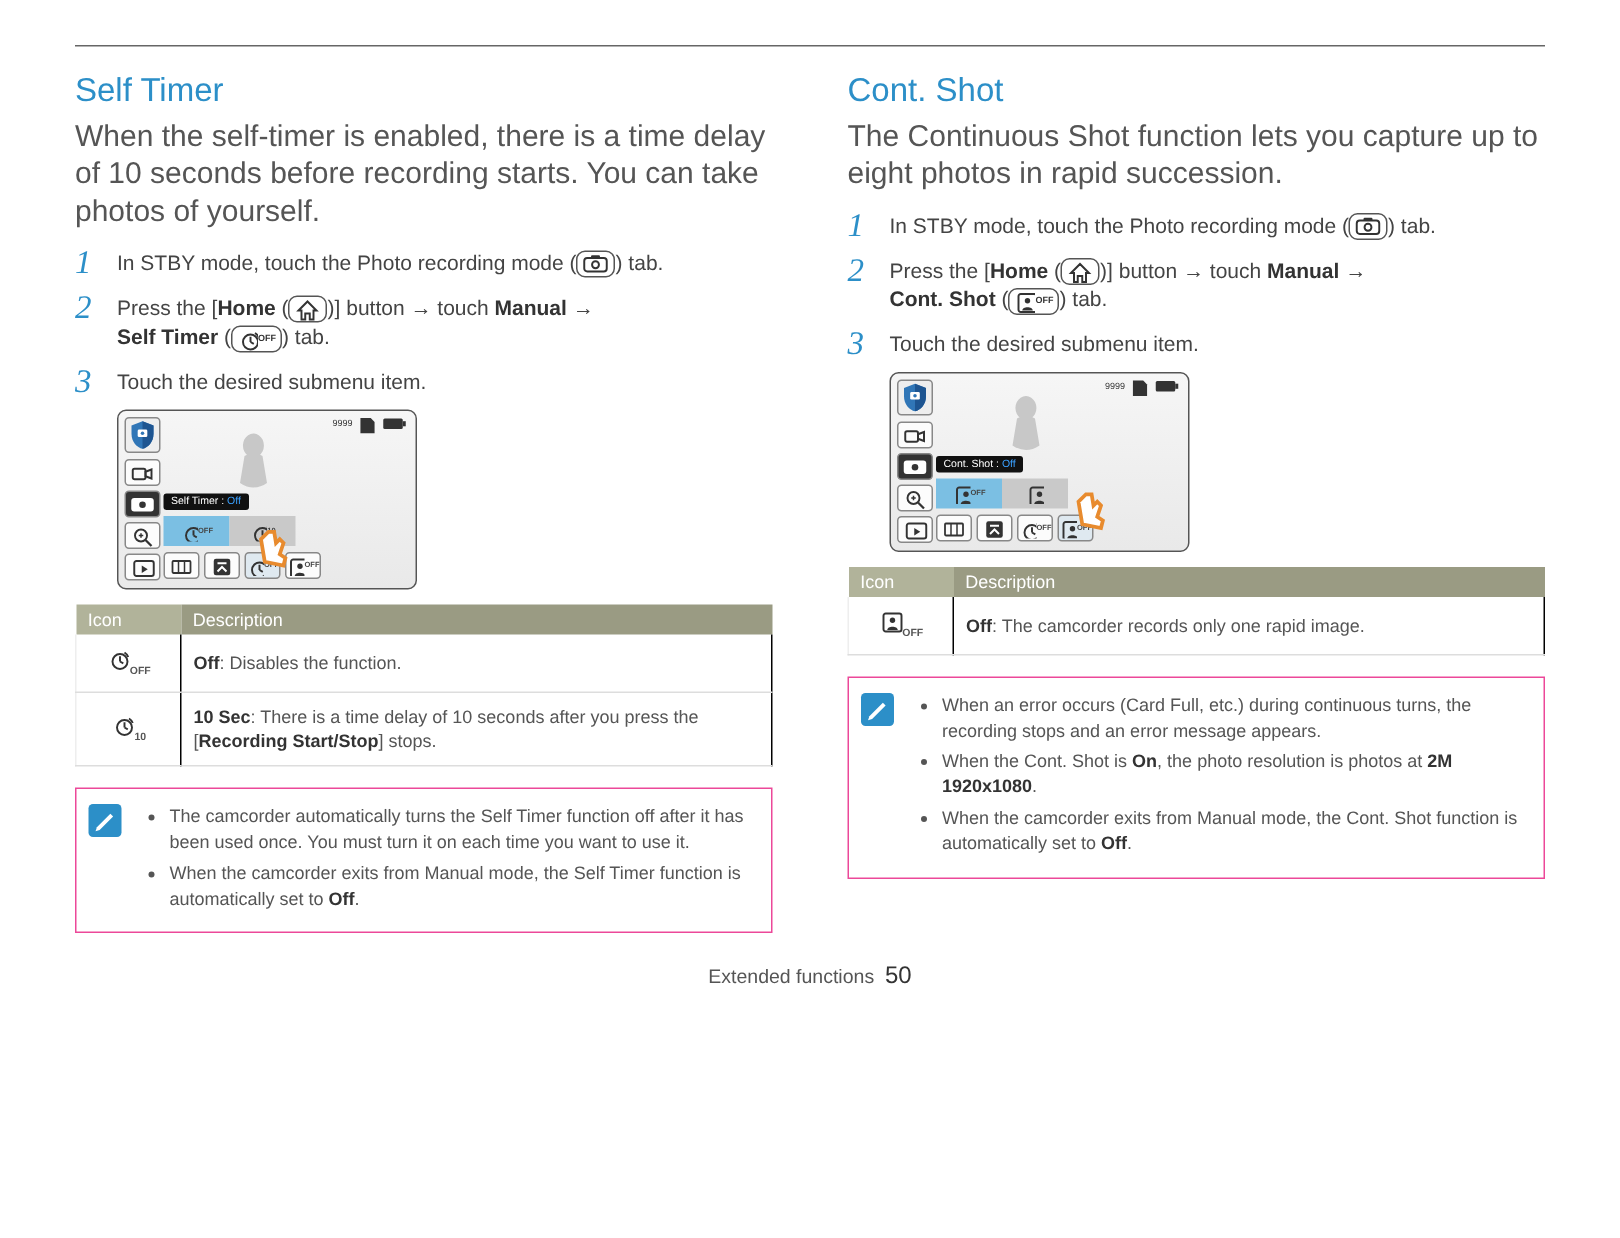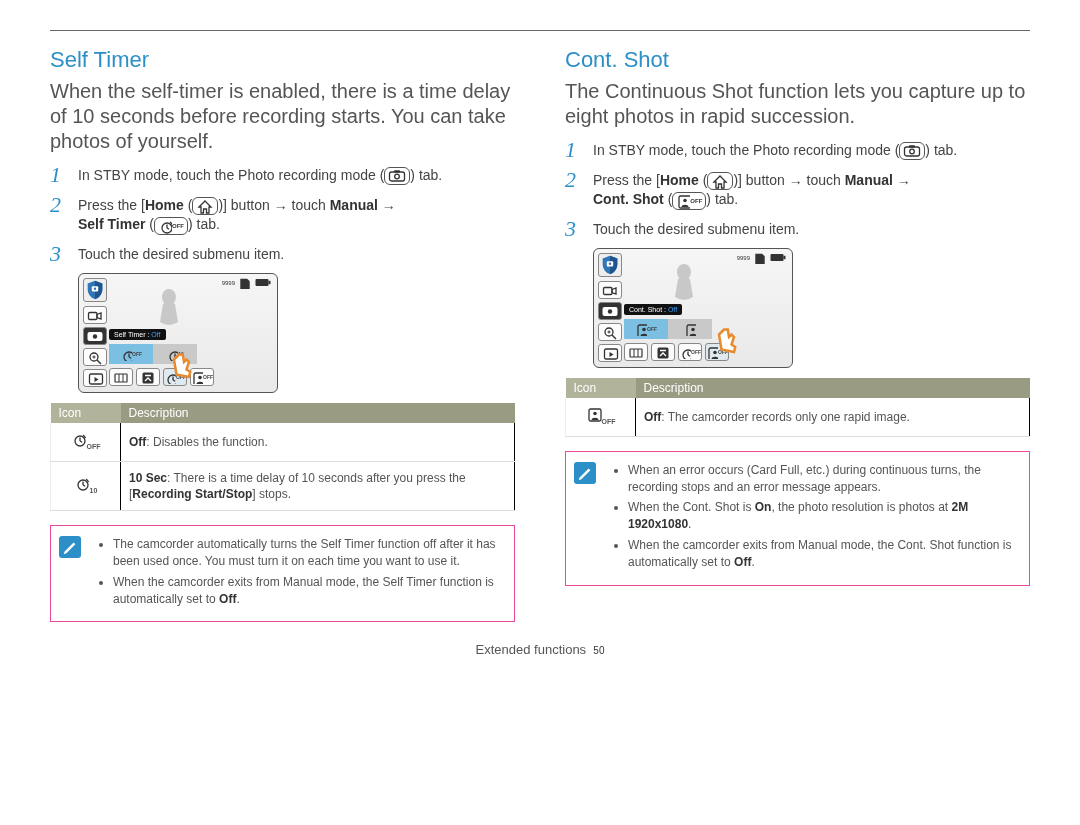--- a/index.html
+++ b/index.html
@@ -198,21 +198,21 @@
   .notebox ul{
     margin:0; padding-left:16px;
   }
   .notebox li{margin-bottom:4px;}
   .footer{
     text-align:center;
     font-size:13px;
     color:#555;
     margin-top:20px;
   }
-  .pg-num{ font-size:10px; color:#333;}
+  .pg-num{ font-size:16px; color:#333;}
   b,.bold{font-weight:600;color:#333;text-align:center;}
 </style>
 </head>
 <body>
 
 <svg width="0" height="0" style="position:absolute">
   <defs>
     <g id="camera-icon">
         <rect x="1.5" y="4" width="15" height="9" rx="2" fill="none" stroke="#333" stroke-width="1.3"></rect>
         <circle cx="9" cy="8.5" r="2.3" fill="none" stroke="#333" stroke-width="1.3"></circle>

